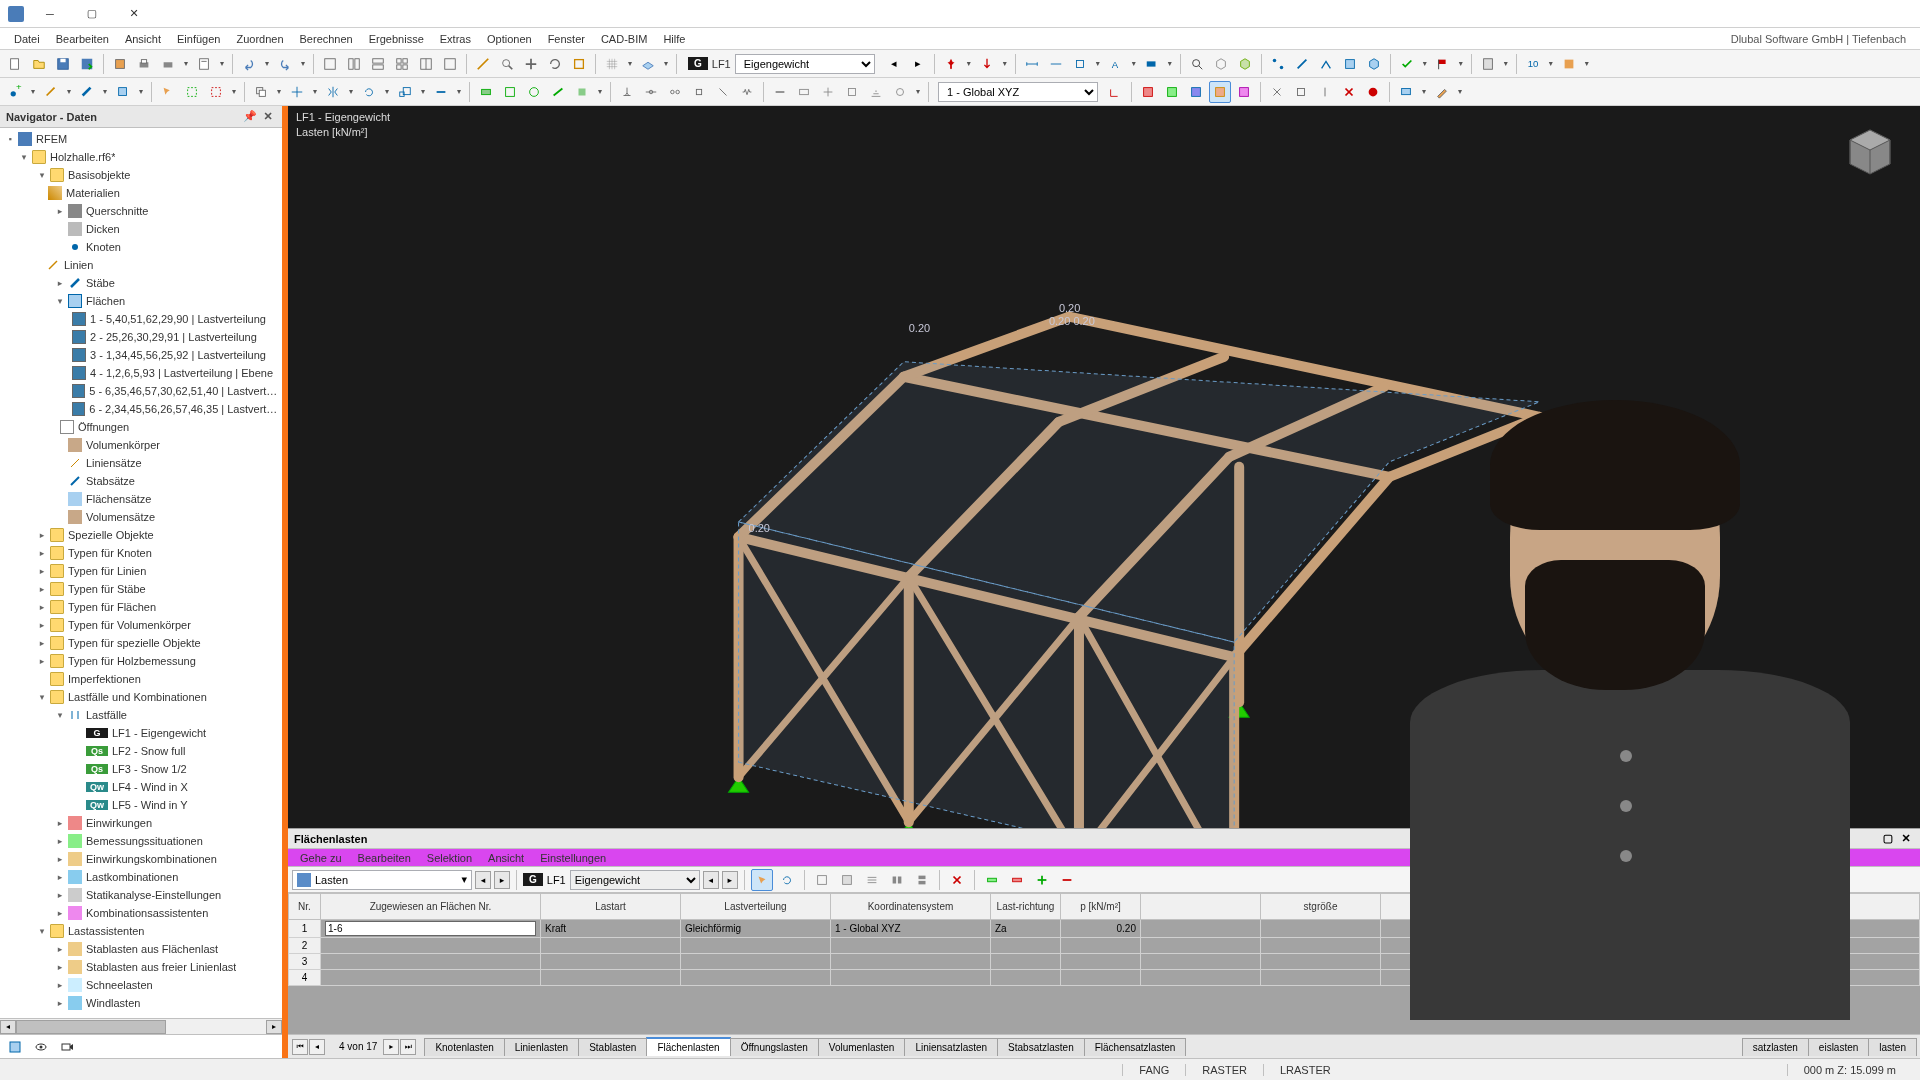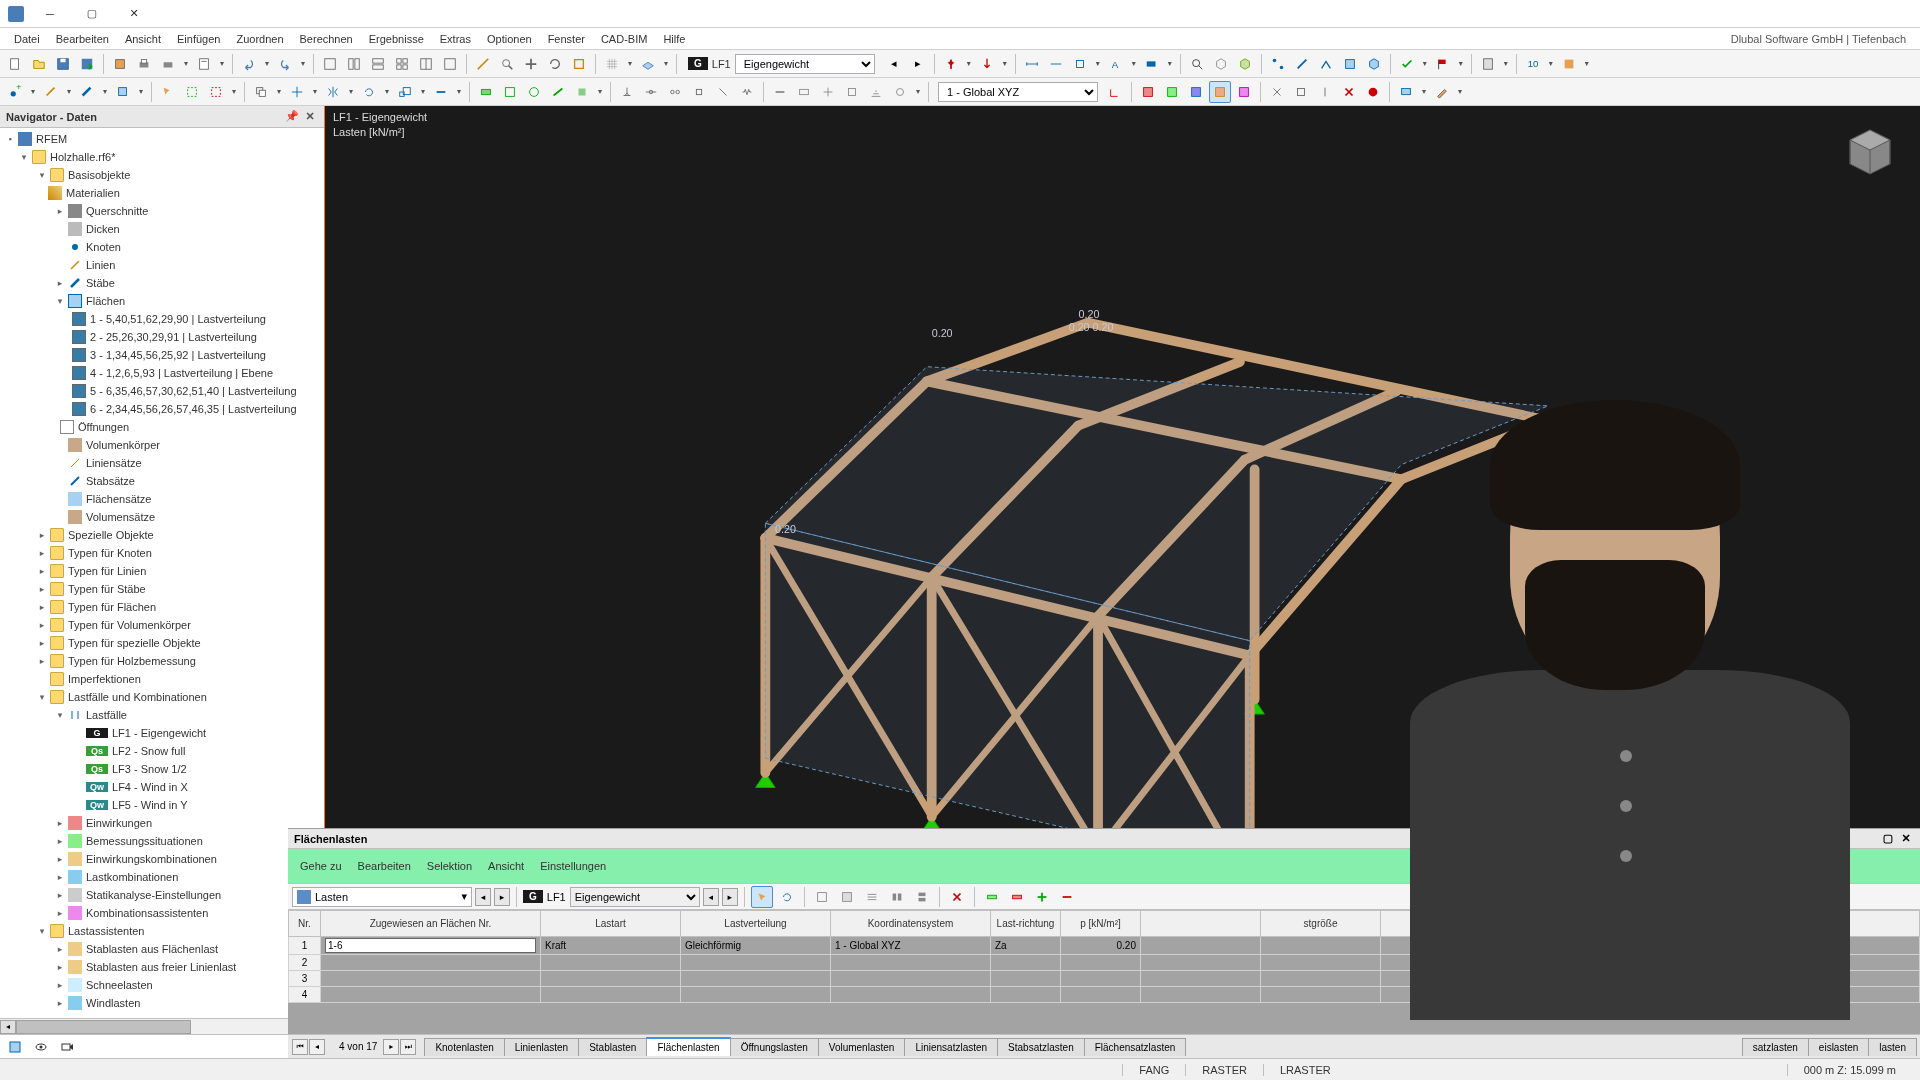--- a/index.html
+++ b/index.html
@@ -17,21 +17,21 @@
 .tbtn{width:22px;height:22px;display:flex;align-items:center;justify-content:center;border:1px solid transparent;border-radius:2px}
 .tbtn svg{width:14px;height:14px}
 .tsep{width:1px;height:20px;background:#c0c0c0;margin:0 3px}
 .tdrop{width:10px;display:flex;align-items:center;justify-content:center;color:#555;font-size:8px}
 .lfbox{display:flex;align-items:center;gap:4px;margin:0 6px}
 .lfbadge{background:#1a1a1a;color:#fff;padding:1px 6px;font-size:10px;font-weight:bold}
 .lftxt{font-size:11px;color:#333}
 .lfselect{width:140px;height:20px;border:1px solid #abadb3;background:#fff;padding:0 4px;font-size:11px}
 .gcsselect{width:160px;height:20px;border:1px solid #abadb3;background:#fff;padding:0 4px;font-size:11px;margin:0 4px}
 .main{display:flex;height:calc(100% - 28px - 22px - 28px - 28px - 22px);position:relative}
-.navpanel{width:325px;background:#fff;border-right:1px solid #f97316;display:flex;flex-direction:column}
+.navpanel{width:288px;background:#fff;border-right:6px solid #f97316;display:flex;flex-direction:column}
 .navhead{height:22px;background:#e8e8e8;border-bottom:1px solid #c0c0c0;display:flex;align-items:center;padding:0 6px;font-weight:bold;color:#333}
 .navhead .pinbtn,.navhead .closebtn{width:16px;height:16px;display:flex;align-items:center;justify-content:center;margin-left:2px;color:#555}
 .navhead .sp{flex:1}
 .tree{flex:1;overflow-y:auto;overflow-x:hidden;padding:2px 0;position:relative}
 .tree::-webkit-scrollbar{width:16px}
 .tree::-webkit-scrollbar-track{background:#f0f0f0}
 .tree::-webkit-scrollbar-thumb{background:#c0c0c0;border:1px solid #a0a0a0}
 .tnode{display:flex;align-items:center;height:18px;padding-left:4px;white-space:nowrap;color:#333}
 .texp{width:12px;height:12px;display:flex;align-items:center;justify-content:center;color:#666;font-size:9px;margin-right:2px}
 .ticon{width:14px;height:14px;margin-right:4px;display:flex;align-items:center;justify-content:center}
@@ -49,21 +49,21 @@
 .navfoot{height:24px;border-top:1px solid #c0c0c0;display:flex;align-items:center;padding:0 4px;gap:4px}
 .navfoot .fbtn{width:22px;height:20px;display:flex;align-items:center;justify-content:center;border:1px solid transparent}
 .viewport{flex:1;background:#1a1a1a;position:relative;overflow:hidden}
 .vp-title{position:absolute;top:4px;left:8px;color:#ddd;font-size:11px;line-height:1.4}
 .vp-cube{position:absolute;top:12px;right:18px;width:64px;height:64px}
 .vp-axis{position:absolute;bottom:30px;left:40px}
 .bpanel{position:absolute;left:288px;right:0;bottom:22px;height:230px;background:#f5f5f5;border-top:1px solid #a0a0a0;display:flex;flex-direction:column}
 .bhead{height:20px;background:#e8e8e8;display:flex;align-items:center;padding:0 6px;font-weight:bold;border-bottom:1px solid #c0c0c0}
 .bhead .sp{flex:1}
 .bhead .hbtn{width:16px;height:16px;display:flex;align-items:center;justify-content:center;margin-left:2px}
-.bmenu{height:35px;display:flex;align-items:center;padding:0 4px;border-bottom:1px solid #c0c0c0;background:#86efac}
+.bmenu{height:18px;display:flex;align-items:center;padding:0 4px;border-bottom:1px solid #c0c0c0;background:#d946ef}
 .bmenu .bmitem{padding:2px 8px;color:#333}
 .btool{height:26px;display:flex;align-items:center;padding:0 4px;gap:3px;background:#f5f5f5;border-bottom:1px solid #c0c0c0}
 .btool .dd{width:180px;height:20px;border:1px solid #abadb3;background:#fff;display:flex;align-items:center;padding:0 4px}
 .btool .dd .ddicon{width:14px;height:14px;background:#5a8cc8;margin-right:4px}
 .btool .navbtn{width:16px;height:18px;border:1px solid #a0a0a0;background:#e8e8e8;display:flex;align-items:center;justify-content:center;font-size:9px}
 .bgrid{flex:1;background:#a3a3a3;overflow:auto;position:relative}
 .bgrid table{border-collapse:collapse;width:100%}
 .bgrid th{background:#f0f0f0;border:1px solid #c0c0c0;padding:2px 4px;font-weight:normal;color:#333;font-size:10px;text-align:center;height:26px}
 .bgrid td{border:1px solid #d0d0d0;padding:1px 4px;height:16px;font-size:10px}
 .bgrid .rh{background:#f0f0f0;text-align:center;width:32px}
@@ -674,21 +674,21 @@
         </div>
       <div class="tnode" style="padding-left:54px">
           <span class="texp"></span>
           <span class="ticon">
             <svg width="12" height="12">
               <circle cx="6" cy="6" r="3" fill="#06a"></circle>
             </svg>
           </span>
           <span class="tlabel">Knoten</span>
         </div>
-      <div class="tnode" style="padding-left:54px">
+      <div class="tnode" style="padding-left:32px">
           <span class="texp"></span>
           <span class="ticon">
             <svg width="12" height="12">
               <line x1="2" y1="10" x2="10" y2="2" stroke="#c80" stroke-width="1.5"></line>
             </svg>
           </span>
           <span class="tlabel">Linien</span>
         </div>
       <div class="tnode" style="padding-left:54px">
           <span class="texp">▸</span>

